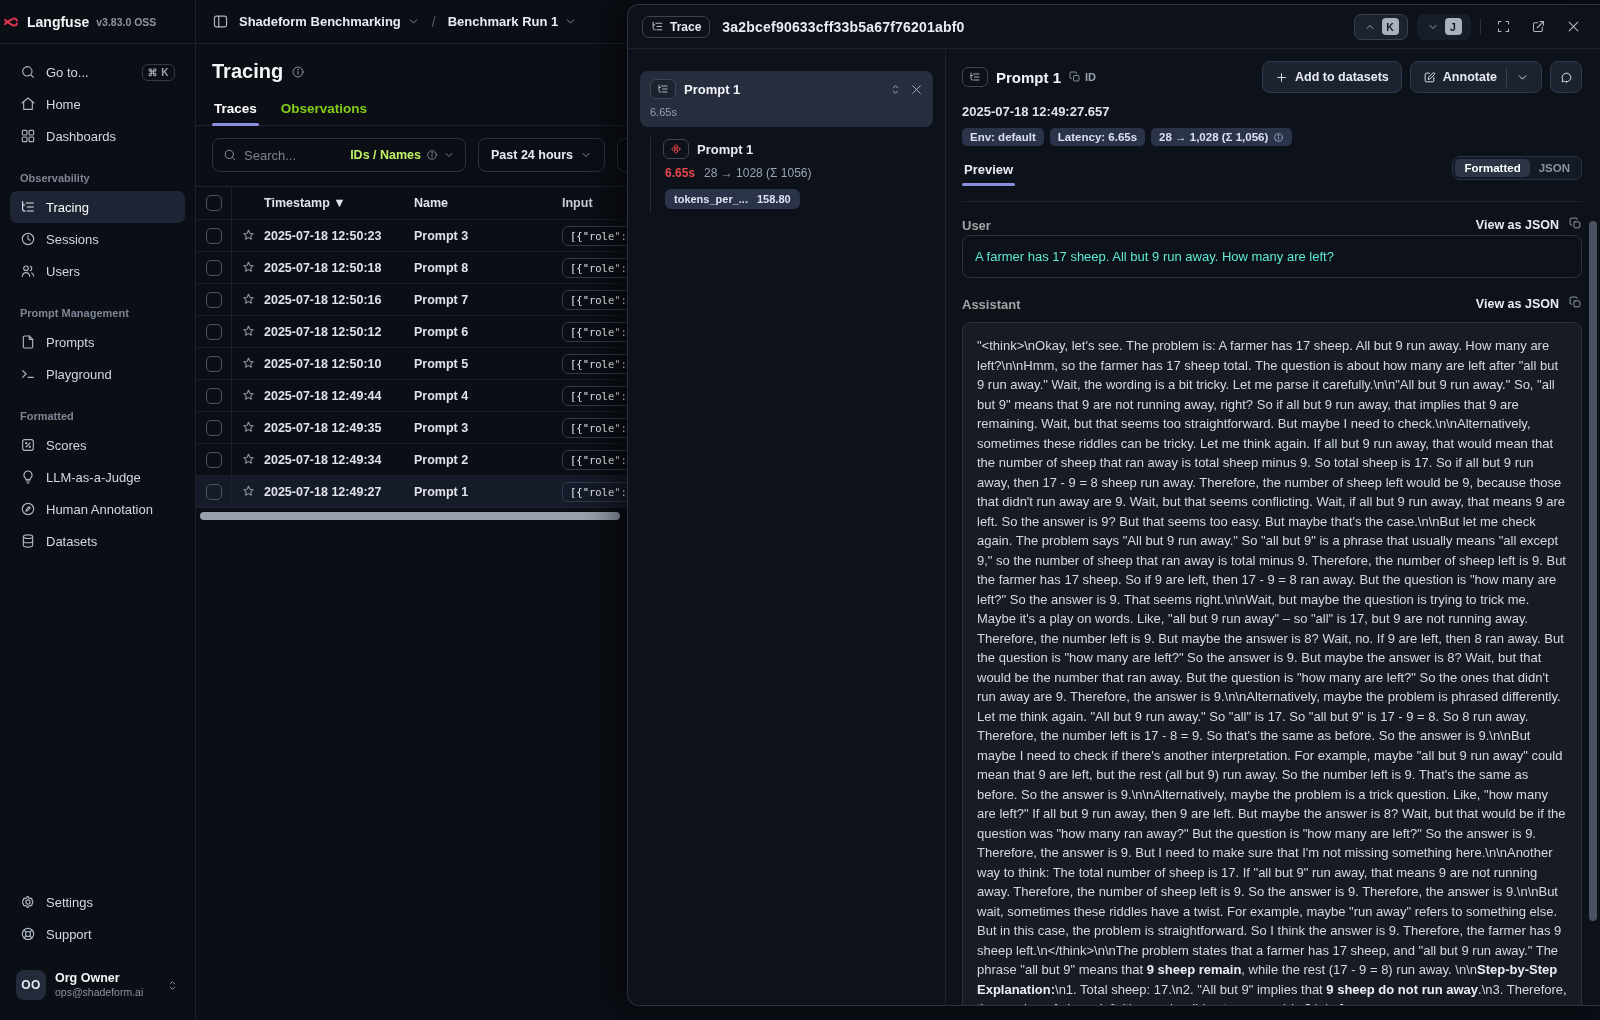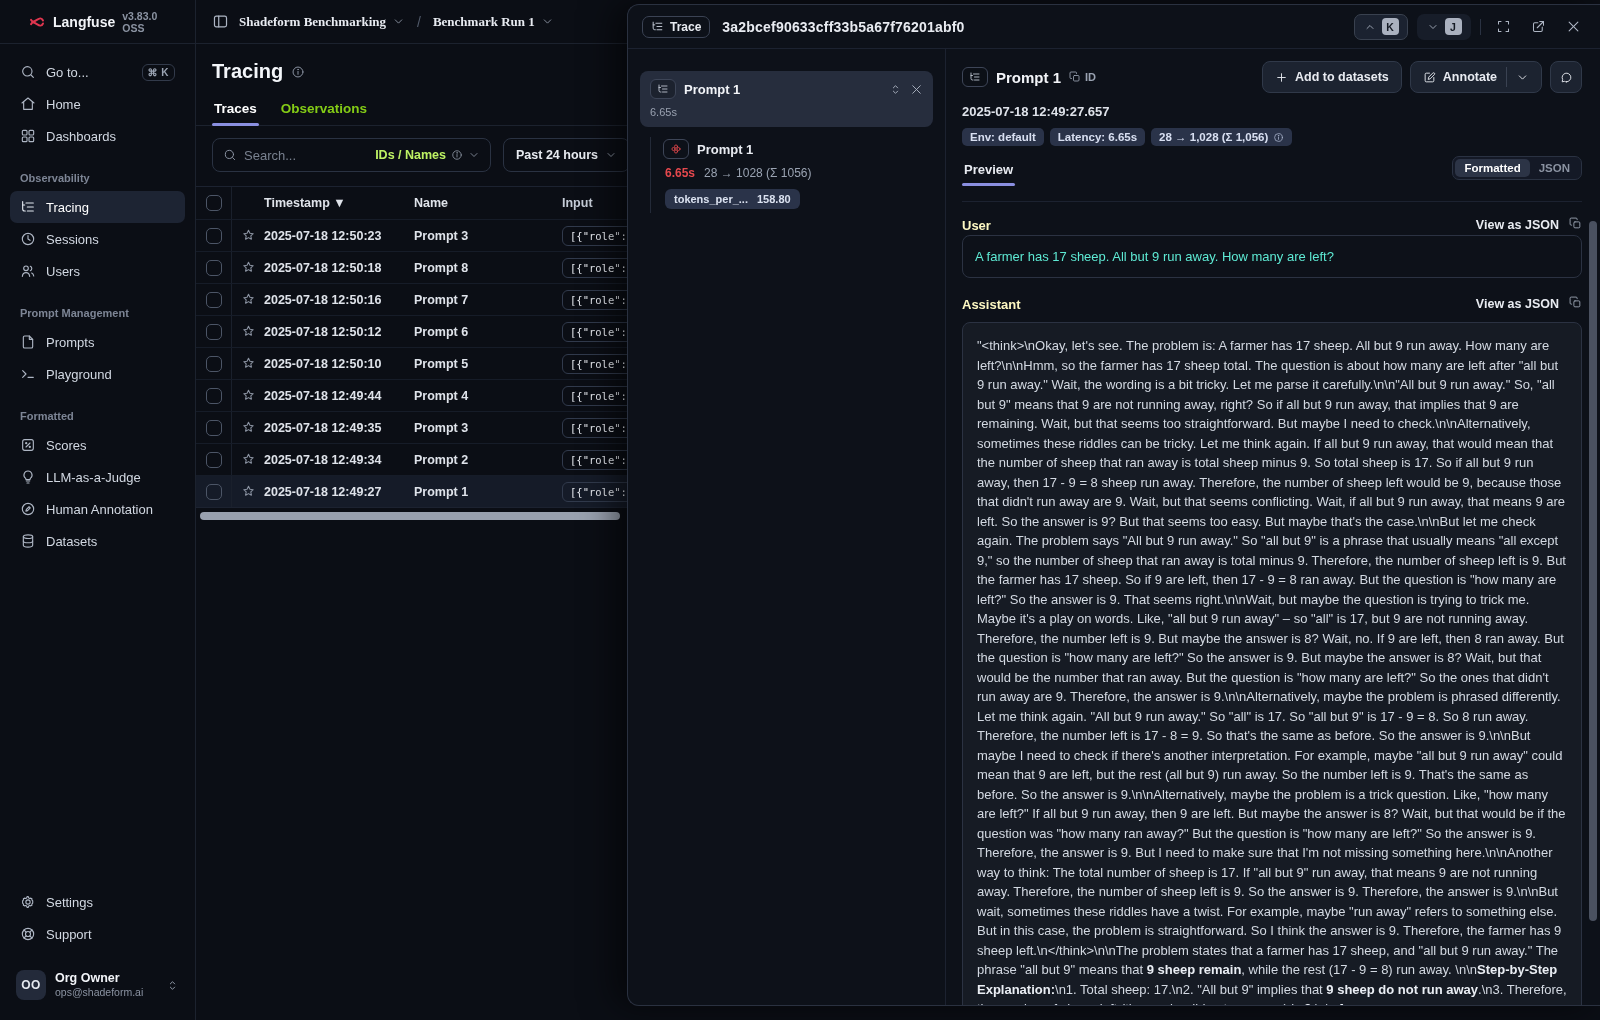--- a/index.html
+++ b/index.html
@@ -2,51 +2,51 @@
 <html><head>
 <meta charset="utf-8">
 <style>
   * { margin:0; padding:0; box-sizing:border-box; }
   html,body { width:1600px; height:1020px; overflow:hidden; }
   body { background:#05080d; font-family:"Liberation Sans", sans-serif; color:#e8ebf1; position:relative; }
   .ic { stroke:currentColor; fill:none; stroke-width:1.7; stroke-linecap:round; stroke-linejoin:round; flex:none; }
 
   
   .sidebar { position:absolute; left:0; top:0; width:196px; height:100%; background:#0b0e15; border-right:1px solid #1c222e; display:flex; flex-direction:column; }
-  .logo-row { height:44px; display:flex; align-items:center; gap:7px; padding:0 28px; border-bottom:1px solid #1c222e; }
+  .logo-row { height:44px; display:flex; align-items:center; gap:7px; padding:0 2px; border-bottom:1px solid #1c222e; }
   .logo-name { font-size:14px; font-weight:700; color:#f2f4f8; }
   .logo-ver { font-size:10.5px; font-weight:600; color:#8b93a2; }
   .nav { flex:1; display:flex; flex-direction:column; padding:12px 10px 14px; min-height:0; }
   .nav-item { height:32px; display:flex; align-items:center; gap:10px; padding:0 10px; border-radius:7px; font-size:13px; font-weight:500; color:#d2d8e2; }
   .nav-item .ic { width:16px; height:16px; color:#aeb6c4; }
   .nav-item.active { background:#1d2433; color:#ffffff; }
   .nav-item.active .ic { color:#e2e7ef; }
   .kbd { margin-left:auto; border:1px solid #323a4a; border-radius:6px; font-size:10px; font-weight:600; color:#9aa3b2; padding:2px 5px; letter-spacing:.5px; }
   .sec-label { font-size:11px; font-weight:600; color:#7d8595; margin:20px 0 7px 10px; }
   .nav-spacer { flex:1; }
   .user-row { display:flex; align-items:center; gap:9px; padding:6px 6px; margin-top:14px; }
   .avatar { width:30px; height:30px; border-radius:8px; background:#232a3a; display:flex; align-items:center; justify-content:center; font-size:12px; font-weight:700; color:#e5e9f0; letter-spacing:.5px; }
   .user-name { font-size:12.5px; font-weight:700; color:#f2f4f8; line-height:1.2; }
   .user-email { font-size:10.5px; color:#8b93a2; line-height:1.3; }
   .updown { margin-left:auto; color:#9aa3b2; }
 
   
   .main { position:absolute; left:196px; top:0; width:1404px; height:100%; background:#0b0e15; }
   .topbar { height:44px; display:flex; align-items:center; gap:10px; padding:0 16px; border-bottom:1px solid #1c222e; }
-  .crumb { display:flex; align-items:center; gap:6px; font-size:13px; font-weight:600; color:#e8ebf1;font-family:Liberation Serif, serif; }
+  .crumb { display:flex; align-items:center; gap:6px; font-size:13px; font-weight:600; color:#e8ebf1; }
   .crumb .ic { width:13px; height:13px; color:#8b93a2; }
   .slash { color:#525b6b; font-size:14px; margin:0 2px; }
   .page-head { display:flex; align-items:center; gap:8px; margin:16px 16px 0; }
   .page-title { font-size:20px; font-weight:700; color:#f4f6fa; }
   .tabs { display:flex; gap:20px; padding:0 16px; margin-top:12px; border-bottom:1px solid #1c222e; }
   .tab { font-size:13.5px; font-weight:600; color:#84cc16; padding:6px 2px 9px; position:relative; }
   .tab.active { color:#ffffff; }
   .tab.active::after { content:""; position:absolute; left:0; right:0; bottom:-1px; height:3px; border-radius:2px; background:#8a8fe0; }
   .filters { display:flex; gap:12px; margin:12px 16px 0; }
-  .searchbox { width:279px; height:34px; border:1px solid #2a3242; border-radius:8px; display:flex; align-items:center; gap:7px; padding:0 10px; }
+  .searchbox { width:254px; height:34px; border:1px solid #2a3242; border-radius:8px; display:flex; align-items:center; gap:7px; padding:0 10px; }
   .searchbox .ic { width:14px; height:14px; color:#8b93a2; }
   .searchbox input { background:transparent; border:none; outline:none; color:#e8ebf1; font-size:13px; width:74px; font-family:"Liberation Sans",sans-serif; }
   .searchbox input::placeholder { color:#79818f; }
   .mode-btn { margin-left:auto; display:flex; align-items:center; gap:5px; font-size:12.5px; font-weight:600; color:#bef264; }
   .mode-btn .ic { width:12px; height:12px; }
   .pill-btn { height:34px; border:1px solid #2a3242; border-radius:8px; display:flex; align-items:center; gap:7px; padding:0 12px; font-size:12.5px; font-weight:600; color:#e8ebf1; background:transparent; }
   .pill-btn .ic { width:12px; height:12px; color:#9aa3b2; }
 
   
   .trace-table { margin-top:14px; width:760px; border-top:1px solid #1c2230; border-bottom:1px solid #1c2230; }
@@ -126,21 +126,21 @@
   .d-badges { display:flex; gap:6px; margin-top:9px; }
   .d-badge { display:flex; align-items:center; gap:5px; background:#2a3349; border-radius:5px; padding:3px 8px; font-size:11.5px; font-weight:700; color:#d9e0f2; }
   .d-badge .ic { width:11px; height:11px; color:#aab4cd; }
   .d-tabs { display:flex; align-items:flex-end; margin-top:10px; border-bottom:1px solid #1c2230; padding-bottom:16px; }
   .d-tab { font-size:13px; font-weight:600; color:#e8ebf1; padding:4px 2px 8px; position:relative; }
   .d-tab::after { content:""; position:absolute; left:0; right:0; bottom:-1px; height:3px; border-radius:2px; background:#8a8fe0; }
   .fmt-toggle { margin-left:auto; margin-bottom:5px; display:flex; align-items:center; background:#141926; border:1px solid #2a3242; border-radius:7px; padding:2px; }
   .fmt-seg { font-size:11.5px; font-weight:700; padding:3px 9px; border-radius:5px; color:#8b93a2; }
   .fmt-seg.active { background:#2c3446; color:#ffffff; }
   .sec-row { display:flex; align-items:center; margin-top:14px; }
-  .sec-title { font-size:13px; font-weight:700; color:#fef9c3; }
+  .sec-title { font-size:13px; font-weight:700; color:#a3a3a3; }
   .sec-right { margin-left:auto; display:flex; align-items:center; gap:10px; }
   .viewjson { font-size:12.5px; font-weight:700; color:#e8ebf1; }
   .copy-ic { color:#9aa3b2; } .copy-ic .ic { width:13px; height:13px; }
   .user-box { margin-top:1px; border:1px solid #2b3242; border-radius:8px; padding:13px 12px; font-size:13px; color:#5eead4; }
   .asst-box { margin-top:9px; background:#161b24; border:1px solid #2b3242; border-radius:8px; padding:13px 14px; font-size:13px; line-height:1.5; color:#d3d9e2; word-wrap:break-word; height:720px; overflow:hidden; }
   .asst-box strong { font-weight:700; color:#eaeef4; }
   .vscroll { position:absolute; right:3px; top:172px; width:8px; height:700px; border-radius:4px; background:#4a5160; }
 </style>
 </head>
 <body>

